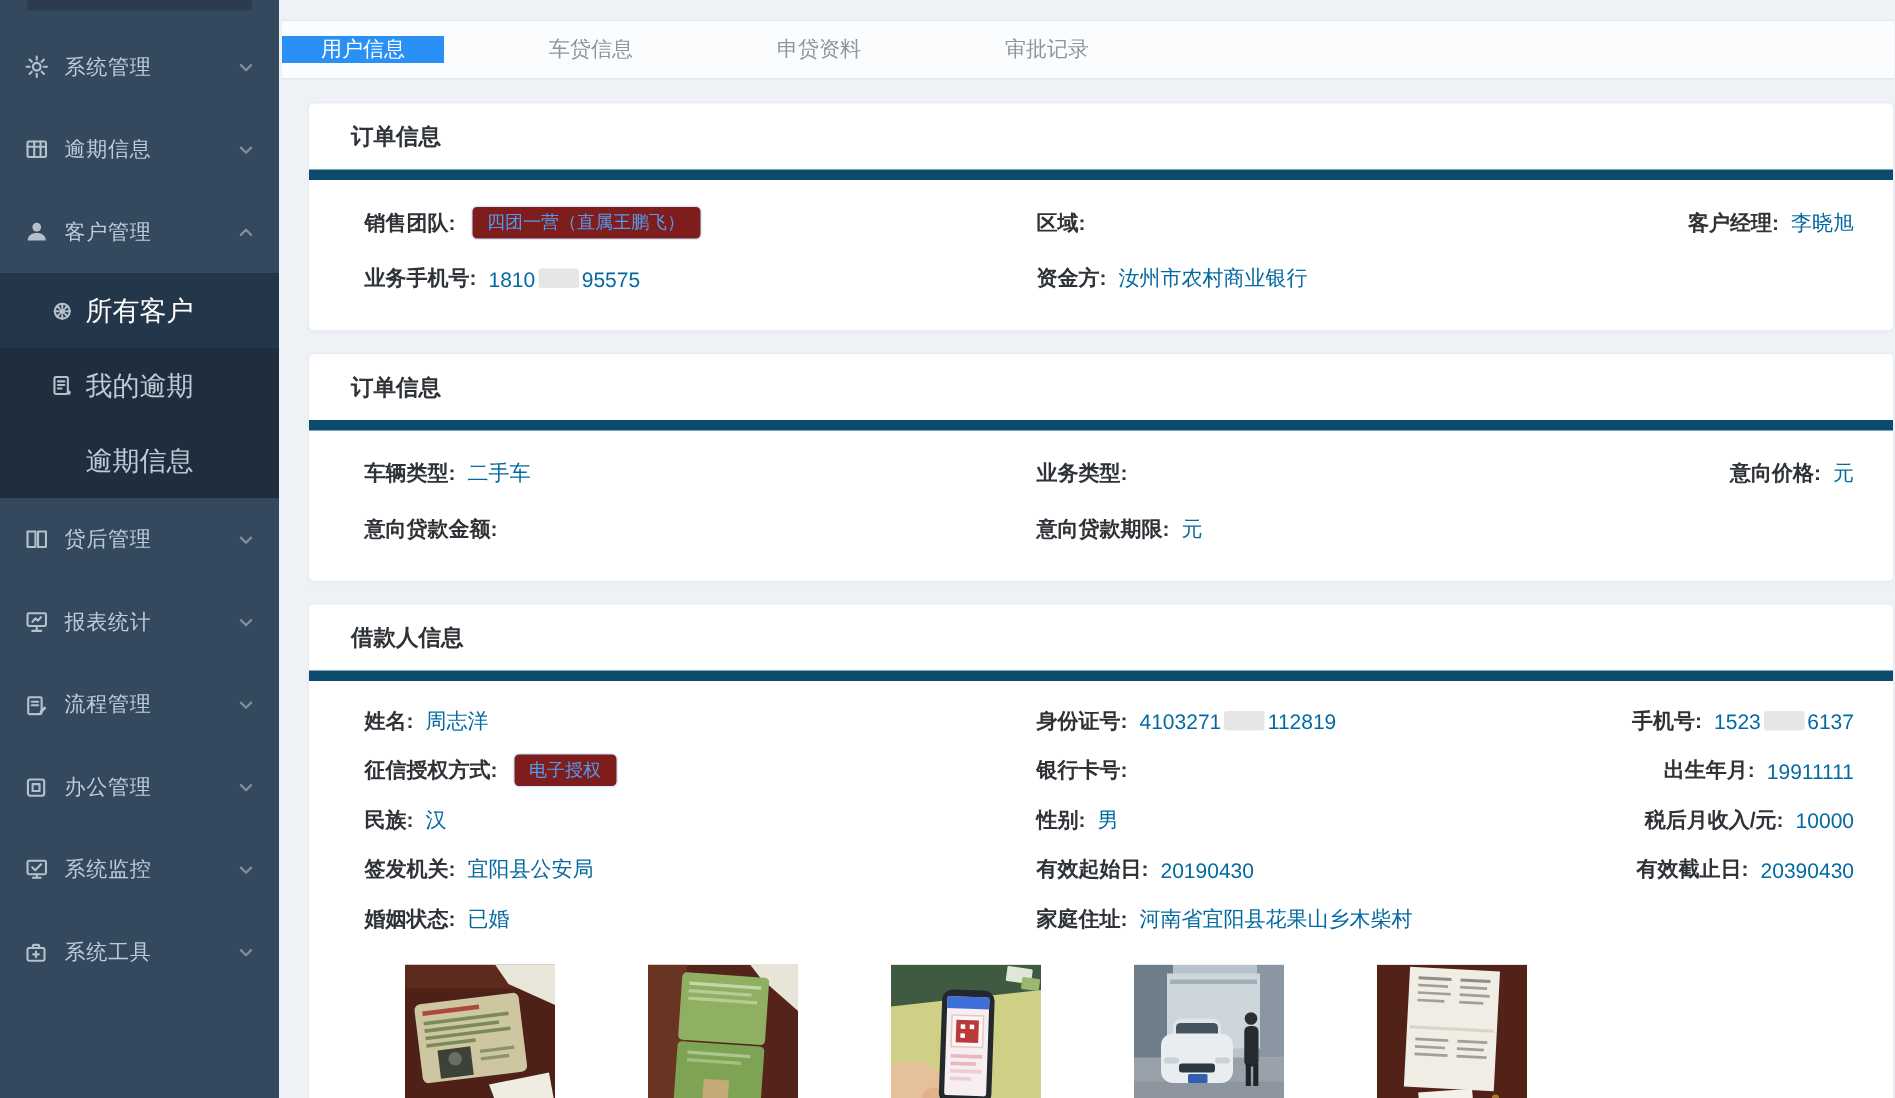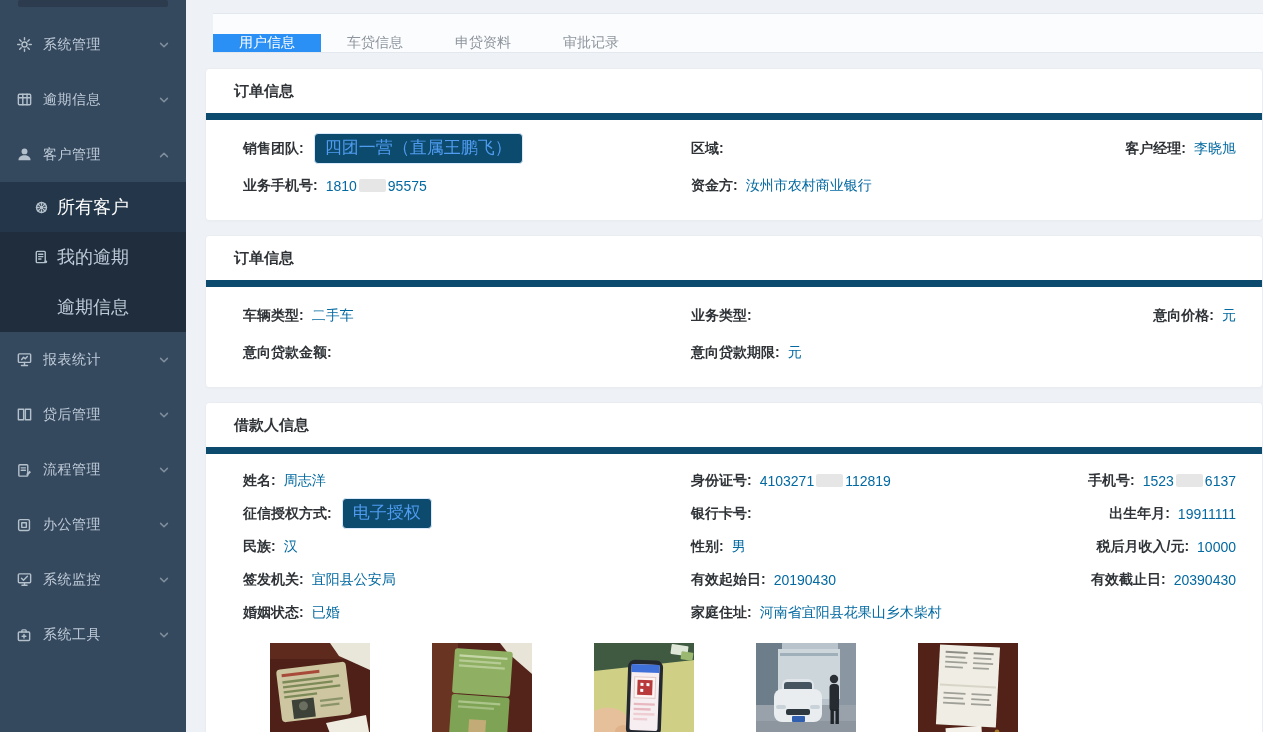--- a/index.html
+++ b/index.html
@@ -17,36 +17,36 @@
   .chev.up svg { transform:rotate(180deg); }
   .submenu { background:#1f2d3c; }
   .sub-item { display:flex; align-items:center; height:50px; padding-left:33px; cursor:pointer; }
   .sub-item .icn { width:16px; height:16px; display:inline-flex; align-items:center; justify-content:center; color:#b4c1cc; margin-right:8px; }
   .sub-item.selected { background:#24374a; color:#fff; }
   .sub-item .lbl { font-size:18px; }
 
   
   .main { flex:1; display:flex; flex-direction:column; background:#eef1f5; min-width:0; }
   .topstrip { height:13px; }
-  .tabbar { height:40px; margin-left:27px; background:#fbfcfd; border-top:1px solid #e3e8ee; border-bottom:1px solid #e3e8ee; display:flex; align-items:flex-end; }
+  .tabbar { height:40px; margin-left:2px; background:#fbfcfd; border-top:1px solid #e3e8ee; border-bottom:1px solid #e3e8ee; display:flex; align-items:center;gap:44px; }
   .tab { padding:0 26px; display:flex; align-items:center; color:#8f959e; font-size:14px; cursor:pointer; }
   .tab.active { background:#2b90f5; color:#fff; }
 
   .content { flex:1; padding:15px 0 0 19px; overflow:hidden; }
   .card { background:#fff; border:1px solid #e9edf2; border-radius:4px; margin-bottom:14px; box-shadow:0 1px 2px rgba(0,0,0,.02); }
   .card-header { padding:13px 28px 12px 28px; font-size:15px; font-weight:bold; color:#2f3337; border-bottom:7px solid #0c4a6e; }
   .card-body { padding:10px 20px 16px 37px; }
   .frow { display:grid; grid-template-columns:448px 390px 1fr; align-items:center; height:37px; }
   .card.tight .frow { height:33px; }
   .fcell { display:flex; align-items:center; min-width:0; white-space:nowrap; }
   .fcell.right { justify-content:flex-end; padding-right:6px; }
   .flabel { font-weight:bold; color:#2f3337; }
   .fvalue { color:#0369a1; margin-left:8px; }
   .redact { display:inline-block; width:27px; height:13px; background:#e6e6e6; border-radius:2px; margin:0 2px; vertical-align:-1px; }
-  .tag { display:inline-block; margin-left:10px; padding:3px 10px; font-size:17px; color:#4f9cf0; background:#0c4a6e; border:1px solid #d8eafc; border-radius:4px; line-height:1.3; }
+  .tag { display:inline-block; margin-left:10px; padding:3px 10px; font-size:12px; color:#4f9cf0; background:#7f1d1d; border:1px solid #d8eafc; border-radius:4px; line-height:1.3; }
 
   .photos { display:flex; gap:62px; margin:14px 0 0 27px; }
   .photo-fig { width:100px; text-align:center; cursor:pointer; }
   .photo-fig .thumb { width:100px; height:101px; overflow:hidden; }
   .photo-fig svg { display:block; }
 </style>
 </head>
 <body>
 
 <div class="app">
@@ -128,42 +128,42 @@
           </div>
           <div class="sub-item">
             <span class="icn"></span>
             <span class="lbl">逾期信息</span>
           </div>
         </div>
         <div class="side-item">
           <span class="icn">
             <svg width="17" height="17" viewBox="0 0 18 18">
               <g fill="none" stroke="currentColor" stroke-width="1.5" stroke-linecap="round" stroke-linejoin="round">
+                <rect x="2.5" y="3.5" width="5.6" height="11"></rect>
+                <rect x="9.9" y="3.5" width="5.6" height="11"></rect>
+              </g>
+            </svg>
+          </span>
+          <span class="lbl">贷后管理</span>
+          <span class="chev ">
+            <svg width="12" height="12" viewBox="0 0 12 12">
+              <path d="M2.6 4.4L6 7.8l3.4-3.4" fill="none" stroke="currentColor" stroke-width="1.5" stroke-linecap="round" stroke-linejoin="round"></path>
+            </svg>
+          </span>
+        </div>
+        <div class="side-item">
+          <span class="icn">
+            <svg width="17" height="17" viewBox="0 0 18 18">
+              <g fill="none" stroke="currentColor" stroke-width="1.5" stroke-linecap="round" stroke-linejoin="round">
                 <rect x="2.5" y="3" width="13" height="9" rx="1"></rect>
                 <path d="M9 12v2.6M5.8 15.4h6.4M6 9l2-2.4 1.8 1.6L12 5.8"></path>
               </g>
             </svg>
           </span>
           <span class="lbl">报表统计</span>
-          <span class="chev ">
-            <svg width="12" height="12" viewBox="0 0 12 12">
-              <path d="M2.6 4.4L6 7.8l3.4-3.4" fill="none" stroke="currentColor" stroke-width="1.5" stroke-linecap="round" stroke-linejoin="round"></path>
-            </svg>
-          </span>
-        </div>
-        <div class="side-item">
-          <span class="icn">
-            <svg width="17" height="17" viewBox="0 0 18 18">
-              <g fill="none" stroke="currentColor" stroke-width="1.5" stroke-linecap="round" stroke-linejoin="round">
-                <rect x="2.5" y="3.5" width="5.6" height="11"></rect>
-                <rect x="9.9" y="3.5" width="5.6" height="11"></rect>
-              </g>
-            </svg>
-          </span>
-          <span class="lbl">贷后管理</span>
           <span class="chev ">
             <svg width="12" height="12" viewBox="0 0 12 12">
               <path d="M2.6 4.4L6 7.8l3.4-3.4" fill="none" stroke="currentColor" stroke-width="1.5" stroke-linecap="round" stroke-linejoin="round"></path>
             </svg>
           </span>
         </div>
         <div class="side-item">
           <span class="icn">
             <svg width="16" height="16" viewBox="0 0 17 17">
               <g fill="none" stroke="currentColor" stroke-width="1.5" stroke-linecap="round" stroke-linejoin="round">

